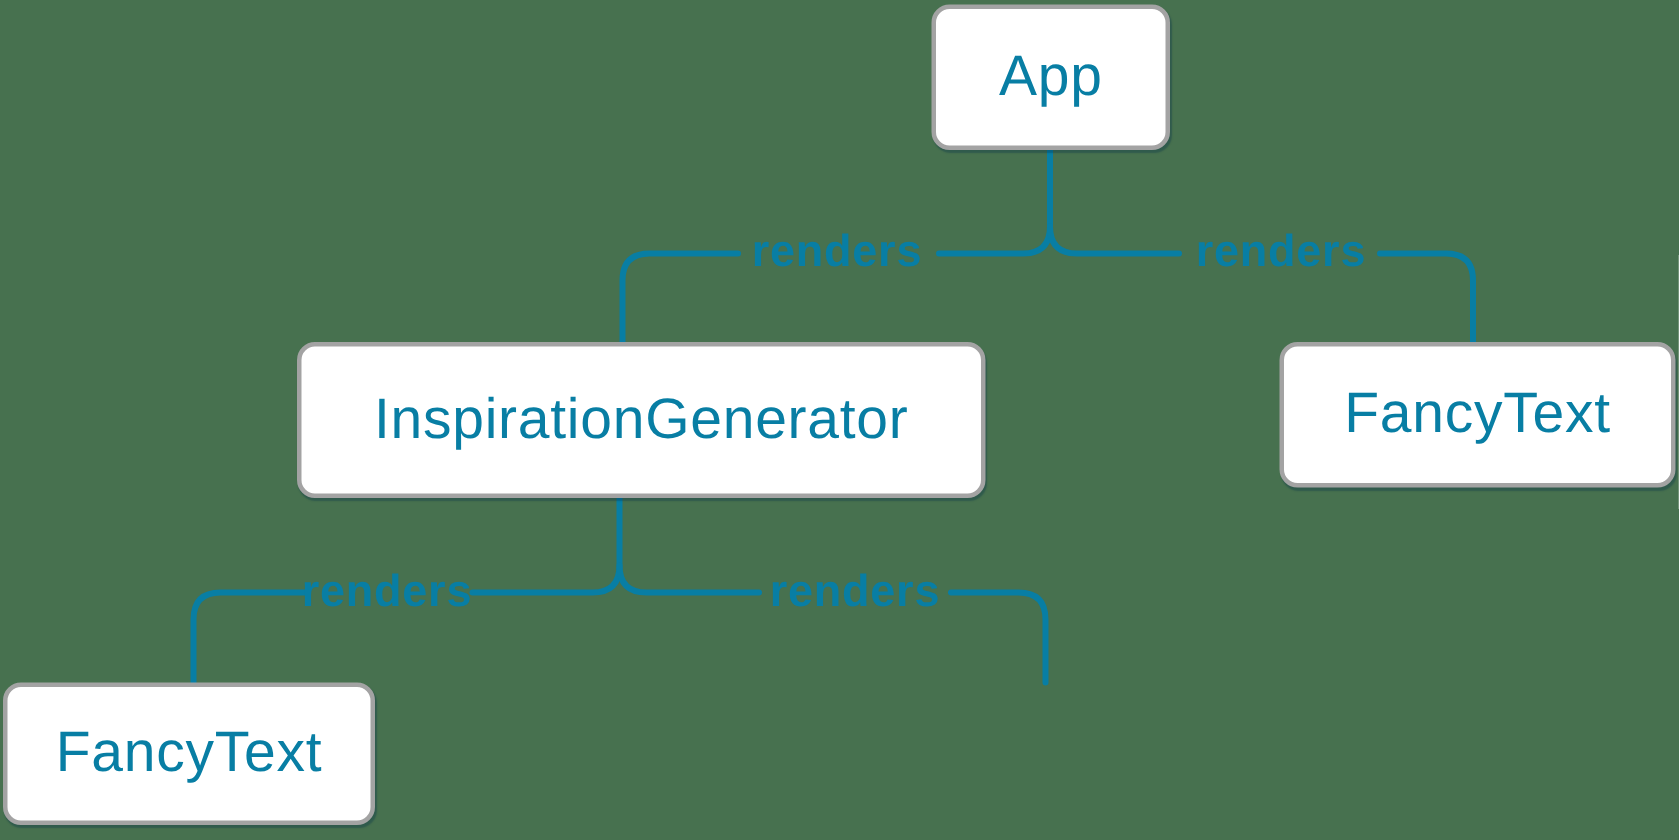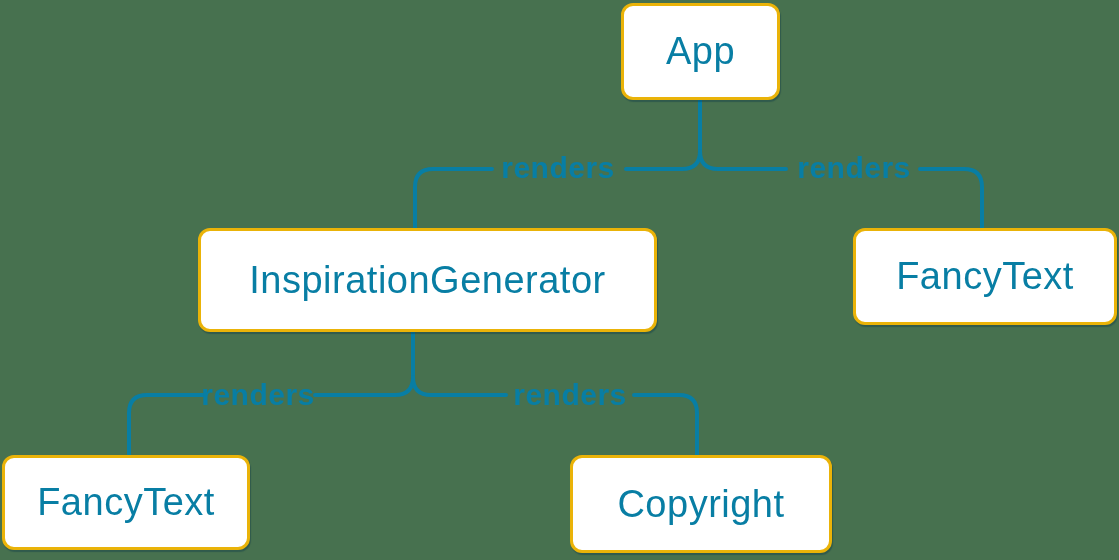--- a/index.html
+++ b/index.html
@@ -24,21 +24,21 @@
   .edges path {
     fill: none;
     stroke: #087EA4;
     stroke-width: 4;
     stroke-linecap: round;
   }
   .node {
     position: absolute;
     box-sizing: border-box;
     background: #FFFFFF;
-    border: 3px solid #eab308;
+    border: 3px solid #a3a3a3;
     border-radius: 12px;
     display: flex;
     align-items: center;
     justify-content: center;
     box-shadow: 1px 2px 1px rgba(6, 48, 73, 0.35);
   }
   .node-label {
     color: #087EA4;
     font-size: 38px;
     font-weight: 500;
@@ -89,17 +89,14 @@
   </div>
 
   <div class="node" style="left:853px; top:228px; width:264px; height:97px;">
     <span class="node-label">FancyText</span>
   </div>
 
   <div class="node" style="left:2px; top:455px; width:248px; height:95px;">
     <span class="node-label">FancyText</span>
   </div>
 
-  <div class="node" style="left:570px; top:455px; width:262px; height:98px;">
-    <span class="node-label">Copyright</span>
-  </div>
 
 </div>
 
 </body></html>

